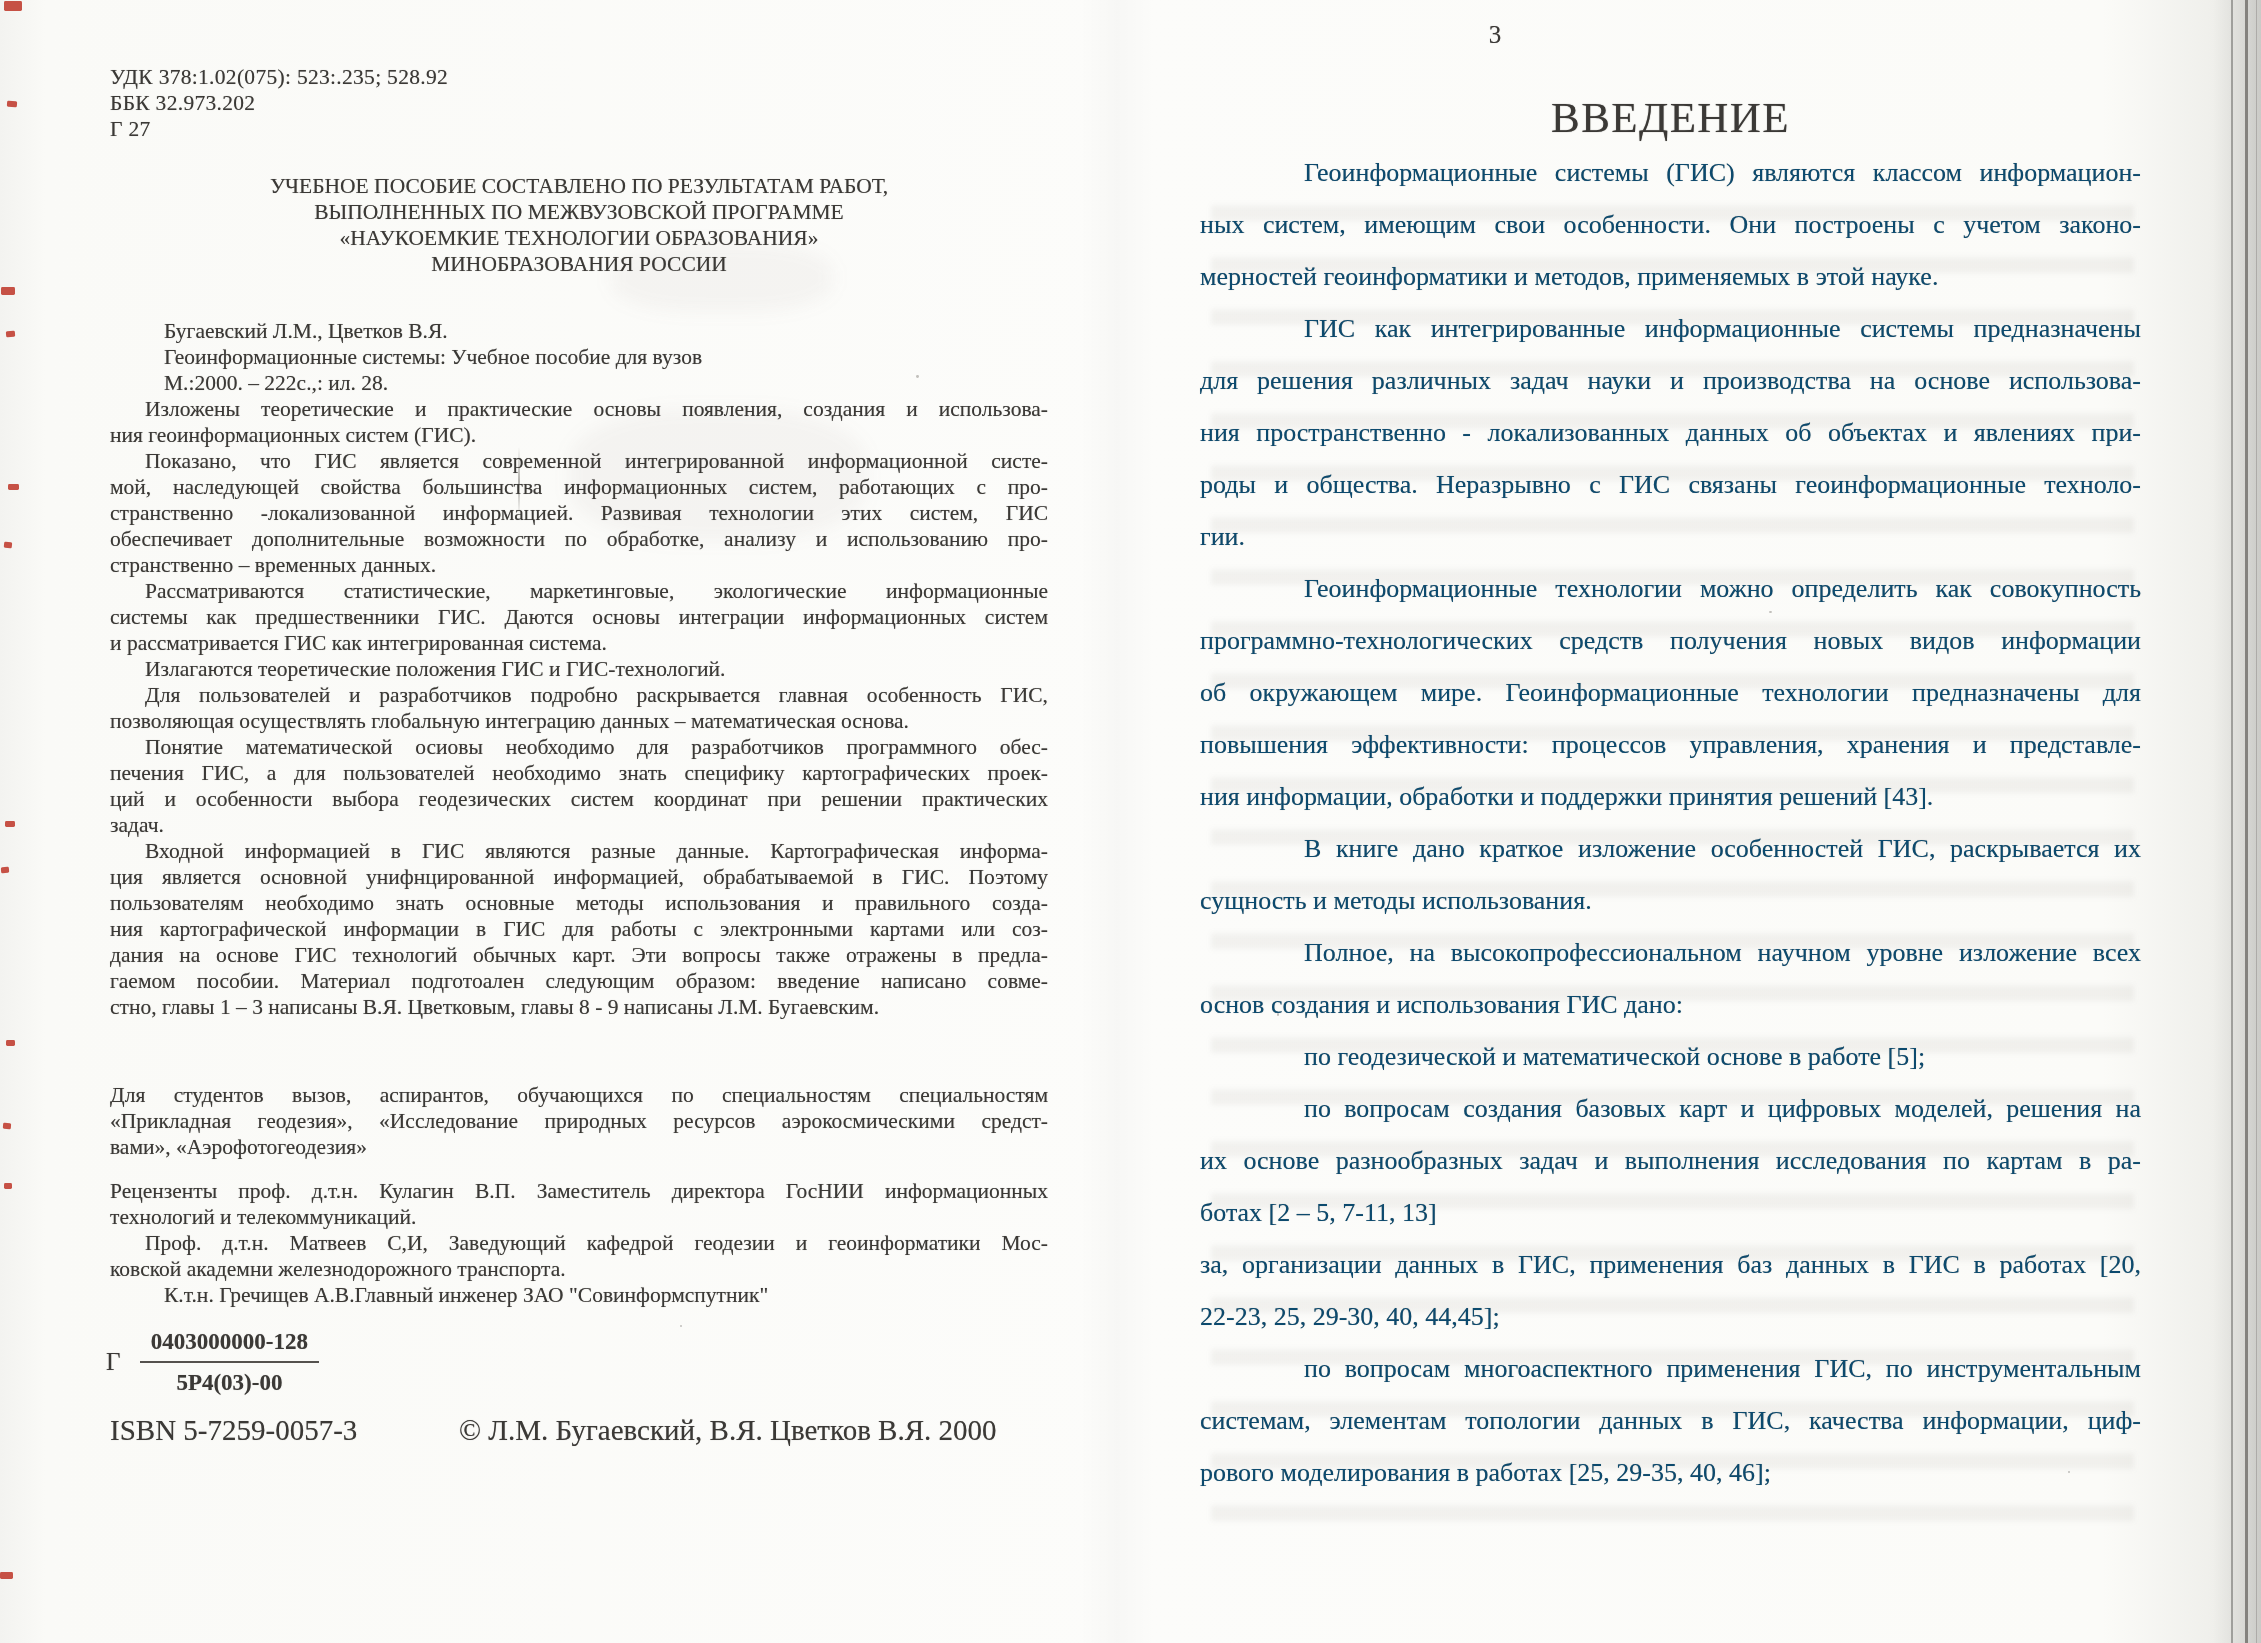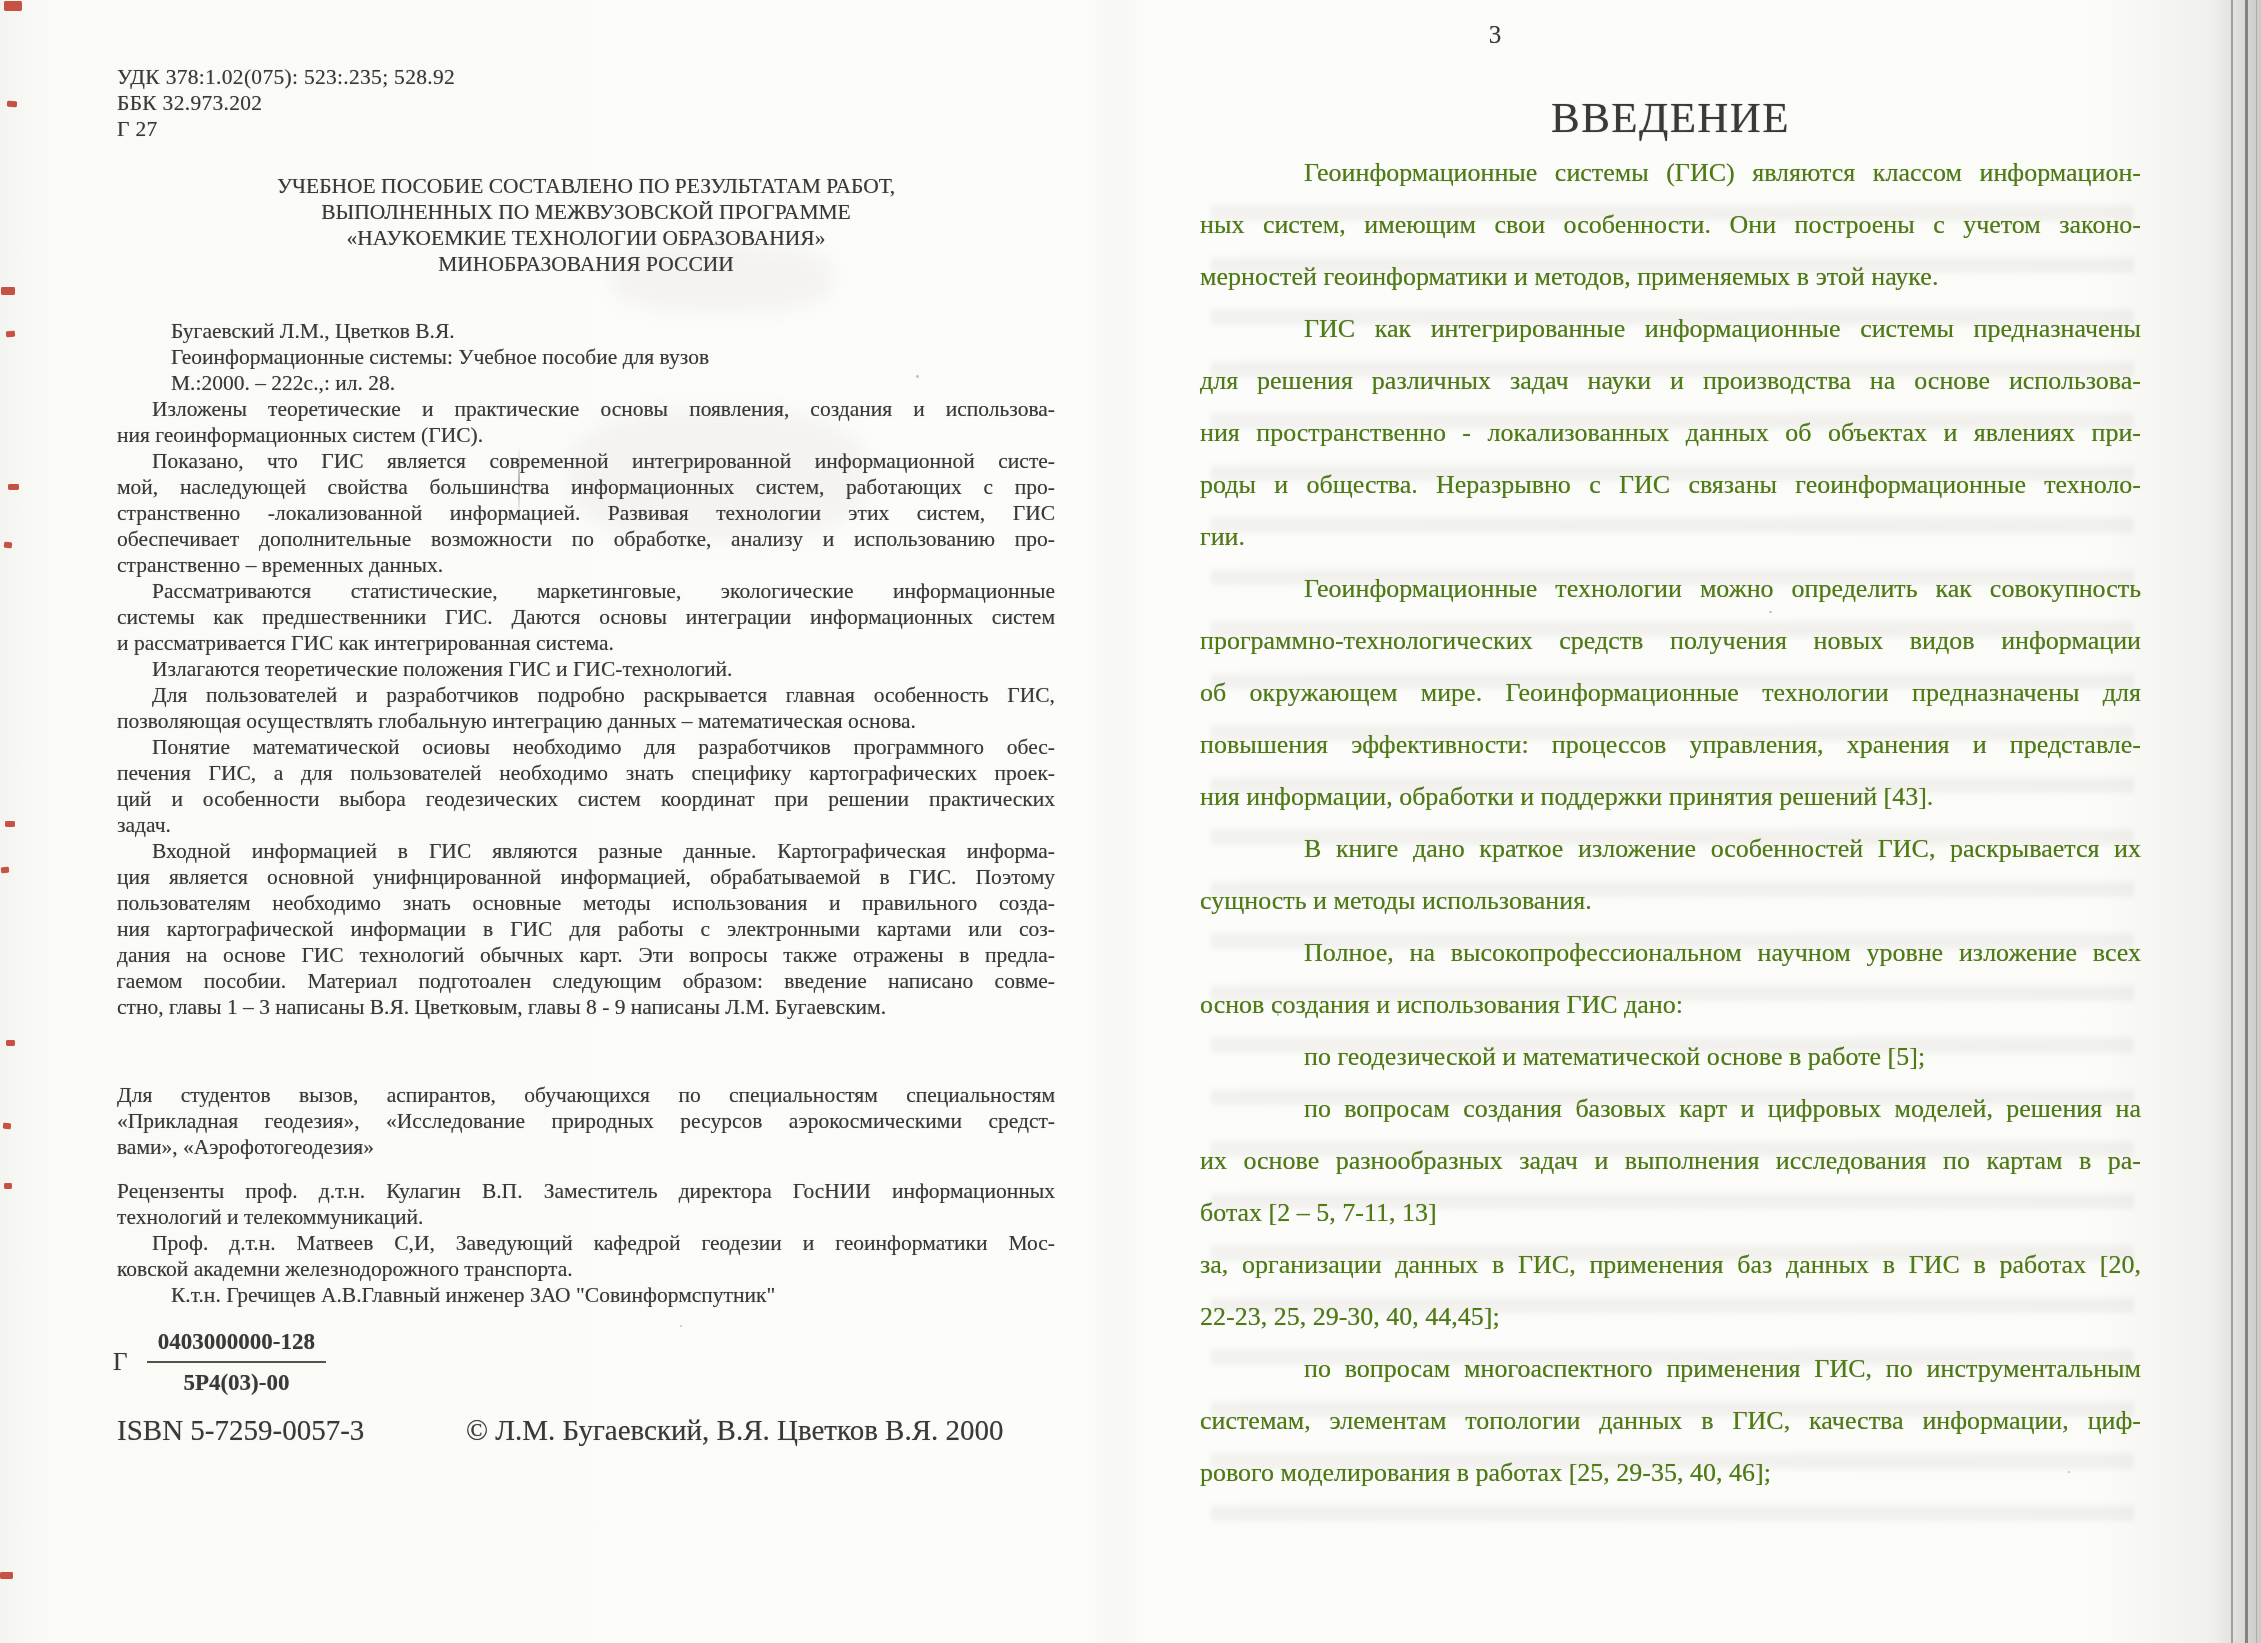--- a/index.html
+++ b/index.html
@@ -27,21 +27,21 @@
   #left-catalog{position:absolute;left:104px;top:1329px;font-size:23px;display:flex;align-items:center;gap:19.4px;text-shadow:0 0 0.7px rgba(62,60,55,.5);}
   .cat-letter{font-size:25px;}
   .cat-frac{display:inline-flex;flex-direction:column;text-align:center;font-weight:bold;}
   .cat-num{padding:0 11px 5.6px;}
   .cat-den{border-top:2.1px solid #55524e;padding-top:7px;}
   #left-isbn-row{position:absolute;left:108px;top:1417px;width:938px;font-size:29px;line-height:26px;}
   #left-isbn-row .copyright{position:absolute;left:349px;top:0;}
   
   #right-pagenum{position:absolute;left:1429px;top:21px;width:132px;text-align:center;font-size:25px;line-height:28px;text-shadow:0 0 0.7px rgba(62,60,55,.5);}
   #right-heading{position:absolute;left:1200px;top:93px;width:941px;text-align:center;font-size:43px;line-height:50px;font-weight:normal;letter-spacing:1.4px;text-shadow:0 0 1px rgba(50,48,44,.6);}
-  #right-body{position:absolute;left:1200px;top:147px;width:941px;font-size:26px;line-height:52px;color:#4d7c0f;}
+  #right-body{position:absolute;left:1200px;top:147px;width:941px;font-size:26px;line-height:52px;color:#0c4a6e;}
   #right-body .ind1{text-indent:104px;}
   
   .rmark{position:absolute;background:#bf3a2c;border-radius:1.4px;opacity:.88;}
   .speck{position:absolute;background:#8a8680;border-radius:50%;opacity:.5;}
   .edge-shade{position:absolute;right:0;top:0;width:49px;height:100%;
     background:linear-gradient(90deg,rgba(0,0,0,0) 0%,rgba(0,0,0,.05) 55%,rgba(0,0,0,.11) 100%);}
   .edge-line{position:absolute;top:0;height:100%;}
   .edge-line.l1{left:2231px;width:2.1px;background:#8f8e8b;opacity:.8;}
   .edge-line.l2{left:2245px;width:2.8px;background:#75736f;opacity:.85;}
   .edge-line.l3{left:2256px;width:1.4px;background:#a5a39f;opacity:.8;}
@@ -82,21 +82,21 @@
   <div class="edge-line l1"></div>
   <div class="edge-line l2"></div>
   <div class="edge-line l3"></div>
   <div class="crease-mark"></div>
   <div class="gutter-shade"></div>
 
   <div class="bleed-right"></div>
   <div class="bleed-blob" style="left:569px;top:409px;width:298px;height:132px;"></div>
   <div class="bleed-blob" style="left:611px;top:243px;width:222px;height:69px;"></div>
 
-  <div class="page page-left" style="left:9px;width:1131px;padding-left:31px;">
+  <div class="page page-left" style="left:2px;width:1131px;padding-left:31px;">
 
     <div id="left-top">
       <div class="ln-plain">УДК 378:1.02(075): 523:.235; 528.92</div>
       <div class="ln-plain">ББК 32.973.202</div>
       <div class="ln-plain">Г 27</div>
     </div>
 
     <div id="left-heading">
 
     <div class="ln-c">УЧЕБНОЕ ПОСОБИЕ СОСТАВЛЕНО ПО РЕЗУЛЬТАТАМ РАБОТ,</div>

